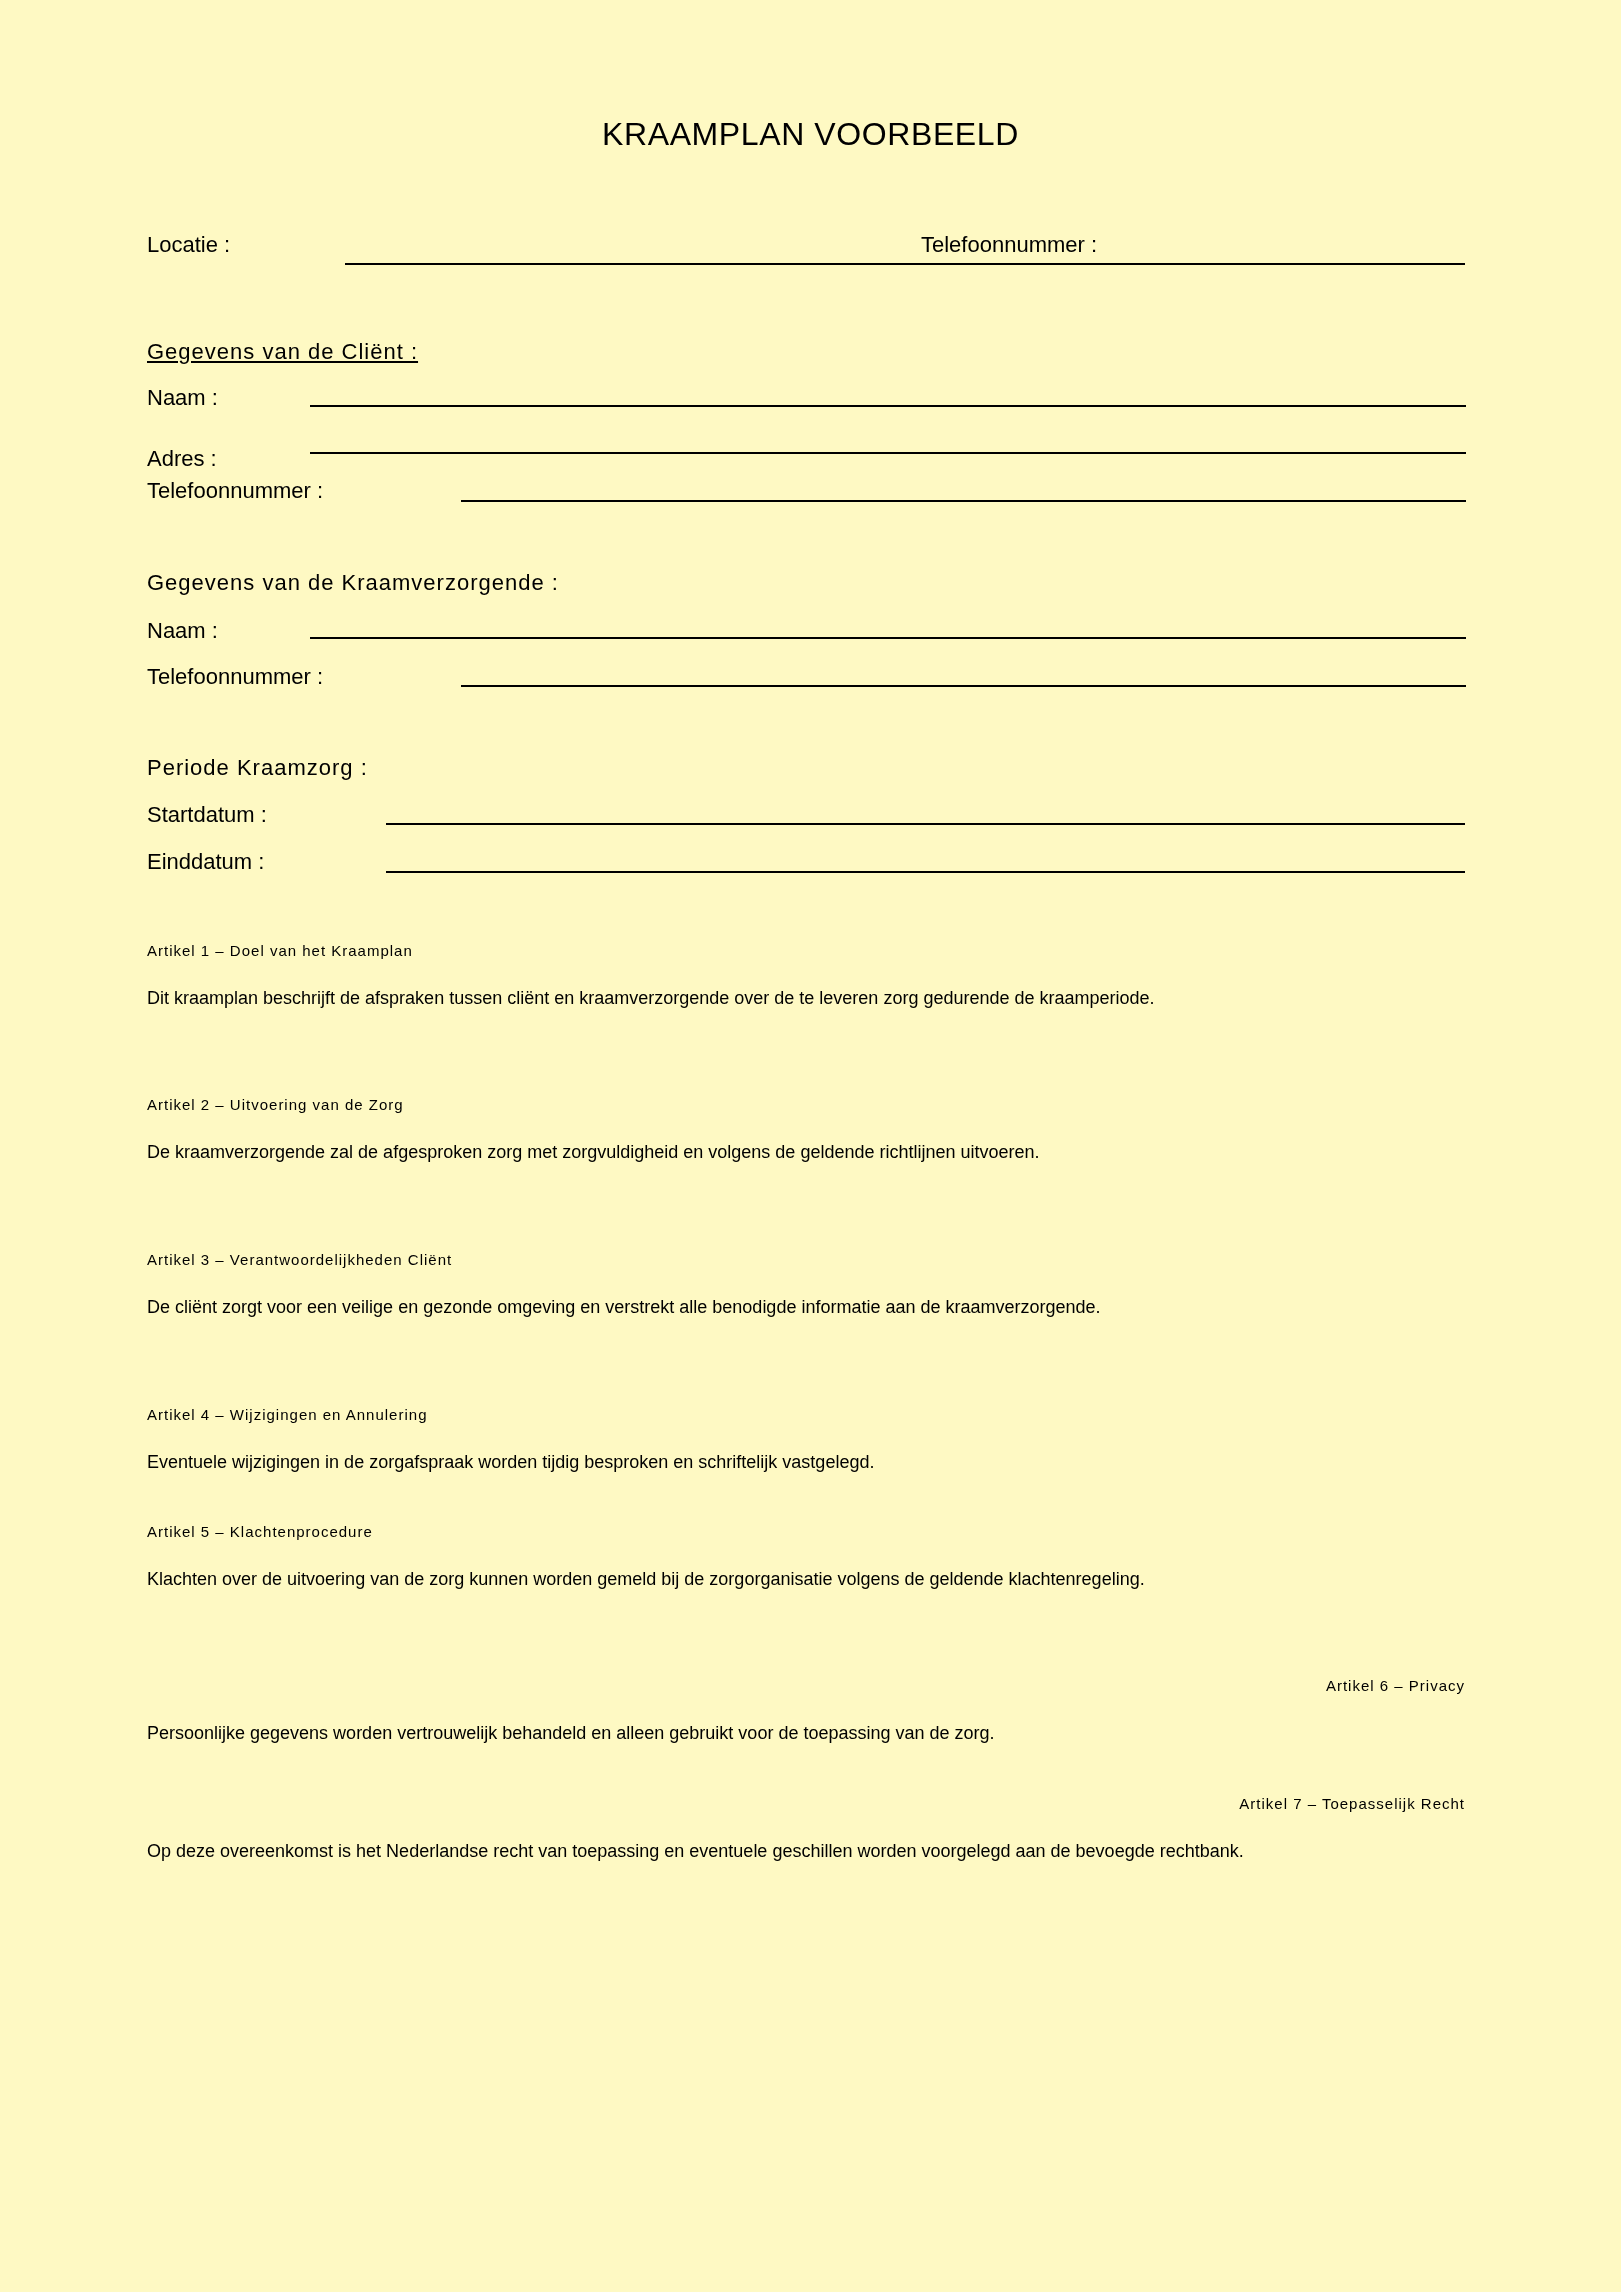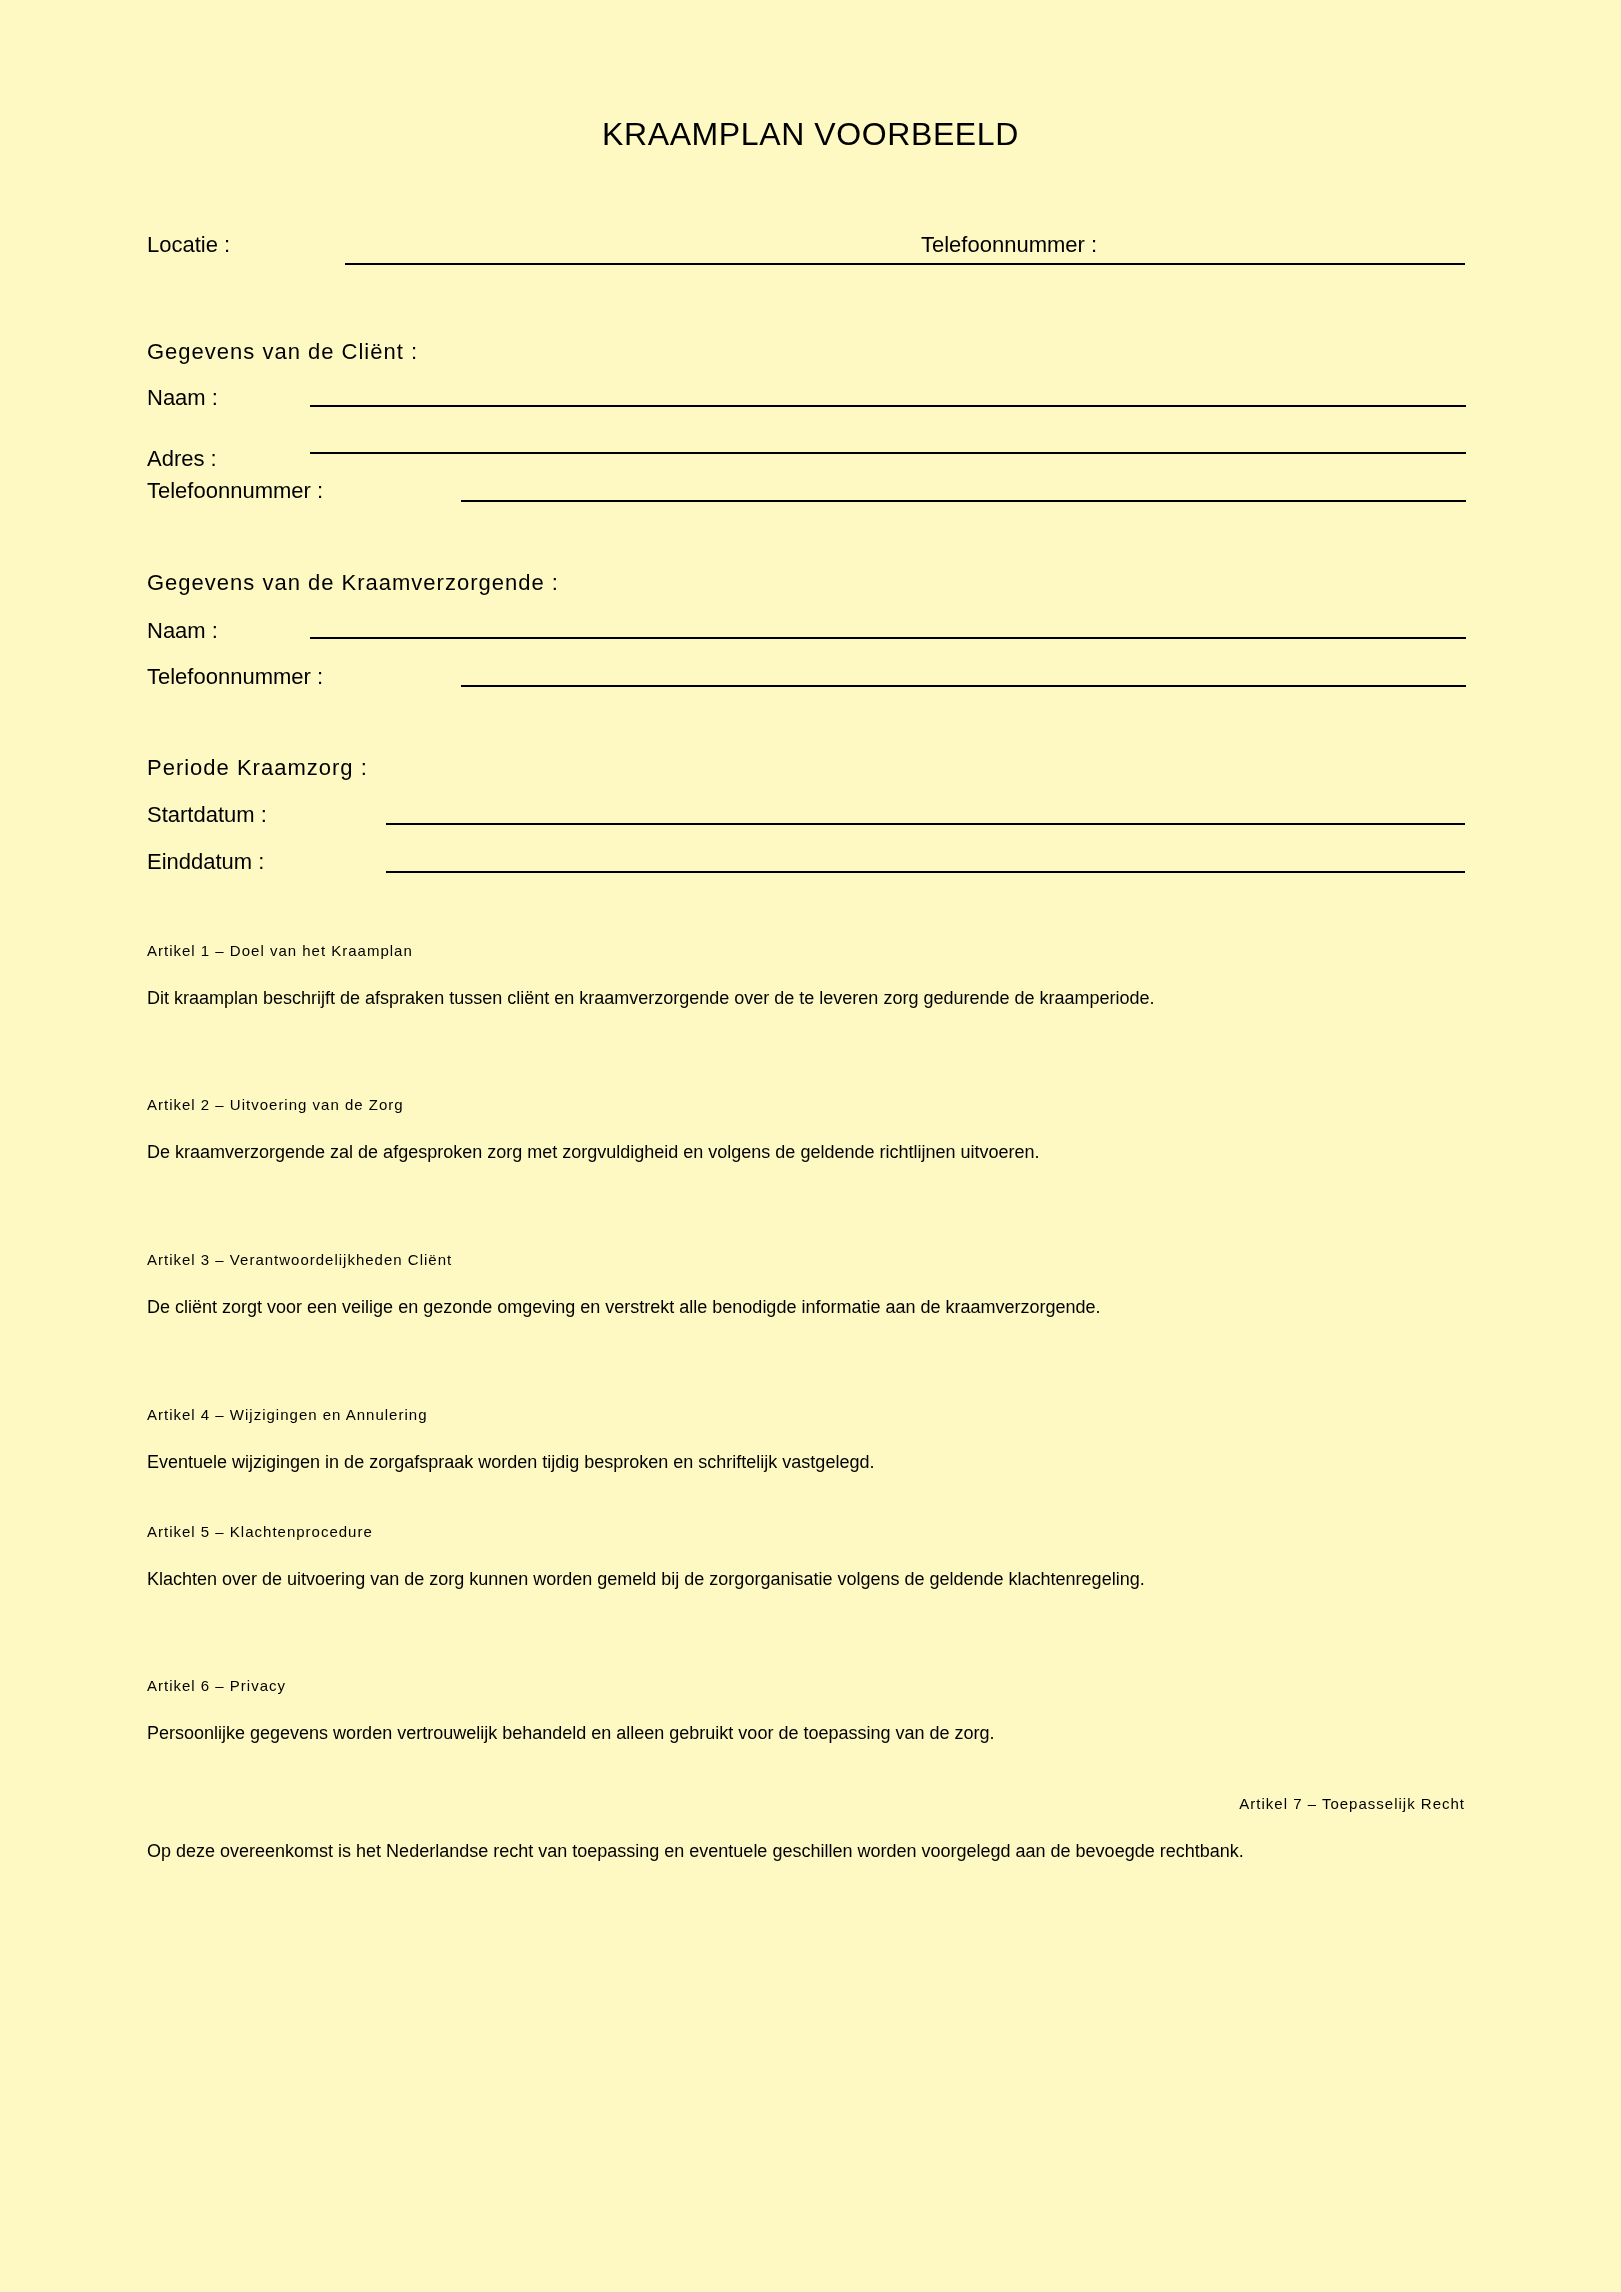--- a/index.html
+++ b/index.html
@@ -77,21 +77,21 @@
 <div class="page">
 
   <div class="doc-title">KRAAMPLAN VOORBEELD</div>
 
   <div class="txt" style="left:147px; top:230px;">Locatie :</div>
 
   <div class="txt" style="left:921px; top:230px;">Telefoonnummer :</div>
 
   <div class="rule" style="left:345px; top:263px; width:1120px;"></div>
 
-  <div class="txt spaced" style="left:147px; top:337px;">Gegevens van de Cliënt :</div>
+  <div class="txt spaced" style="left:147px; top:337px;text-decoration:underline;">Gegevens van de Cliënt :</div>
 
   <div class="txt" style="left:147px; top:383px;">Naam :</div>
   <div class="rule" style="left:310px; top:405px; width:1156px;"></div>
 
   <div class="txt" style="left:147px; top:444px;">Adres :</div>
   <div class="rule" style="left:310px; top:452px; width:1156px;"></div>
 
   <div class="txt" style="left:147px; top:476px;">Telefoonnummer :</div>
   <div class="rule" style="left:461px; top:500px; width:1005px;"></div>
 
@@ -119,20 +119,20 @@
 
   <div class="art-head" style="top:1245px;">Artikel 3 – Verantwoordelijkheden Cliënt</div>
   <div class="art-body" style="top:1289px;">De cliënt zorgt voor een veilige en gezonde omgeving en verstrekt alle benodigde informatie aan de kraamverzorgende.</div>
 
   <div class="art-head" style="top:1400px;">Artikel 4 – Wijzigingen en Annulering</div>
   <div class="art-body" style="top:1444px;">Eventuele wijzigingen in de zorgafspraak worden tijdig besproken en schriftelijk vastgelegd.</div>
 
   <div class="art-head" style="top:1517px;">Artikel 5 – Klachtenprocedure</div>
   <div class="art-body" style="top:1561px;">Klachten over de uitvoering van de zorg kunnen worden gemeld bij de zorgorganisatie volgens de geldende klachtenregeling.</div>
 
-  <div class="art-head" style="top:1671px;">Artikel 6 – Privacy</div>
+  <div class="art-head" style="top:1671px;text-align:right;">Artikel 6 – Privacy</div>
   <div class="art-body" style="top:1715px;">Persoonlijke gegevens worden vertrouwelijk behandeld en alleen gebruikt voor de toepassing van de zorg.</div>
 
   <div class="art-head" style="top:1789px;text-align:right;">Artikel 7 – Toepasselijk Recht</div>
   <div class="art-body" style="top:1833px;">Op deze overeenkomst is het Nederlandse recht van toepassing en eventuele geschillen worden voorgelegd aan de bevoegde rechtbank.</div>
 
 </div>
 
 
 </body></html>

